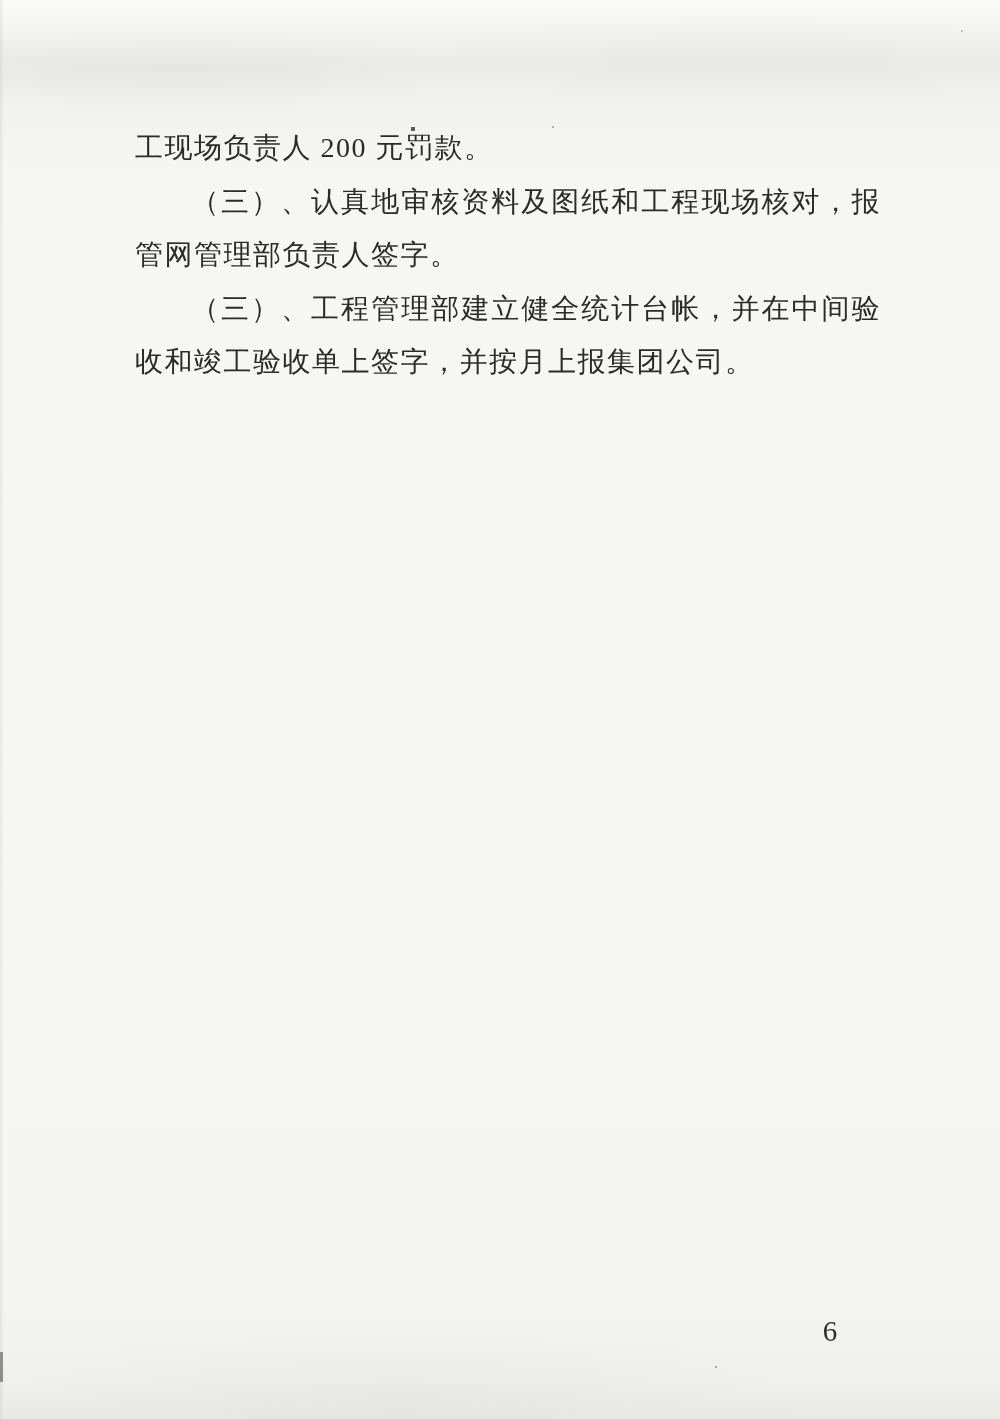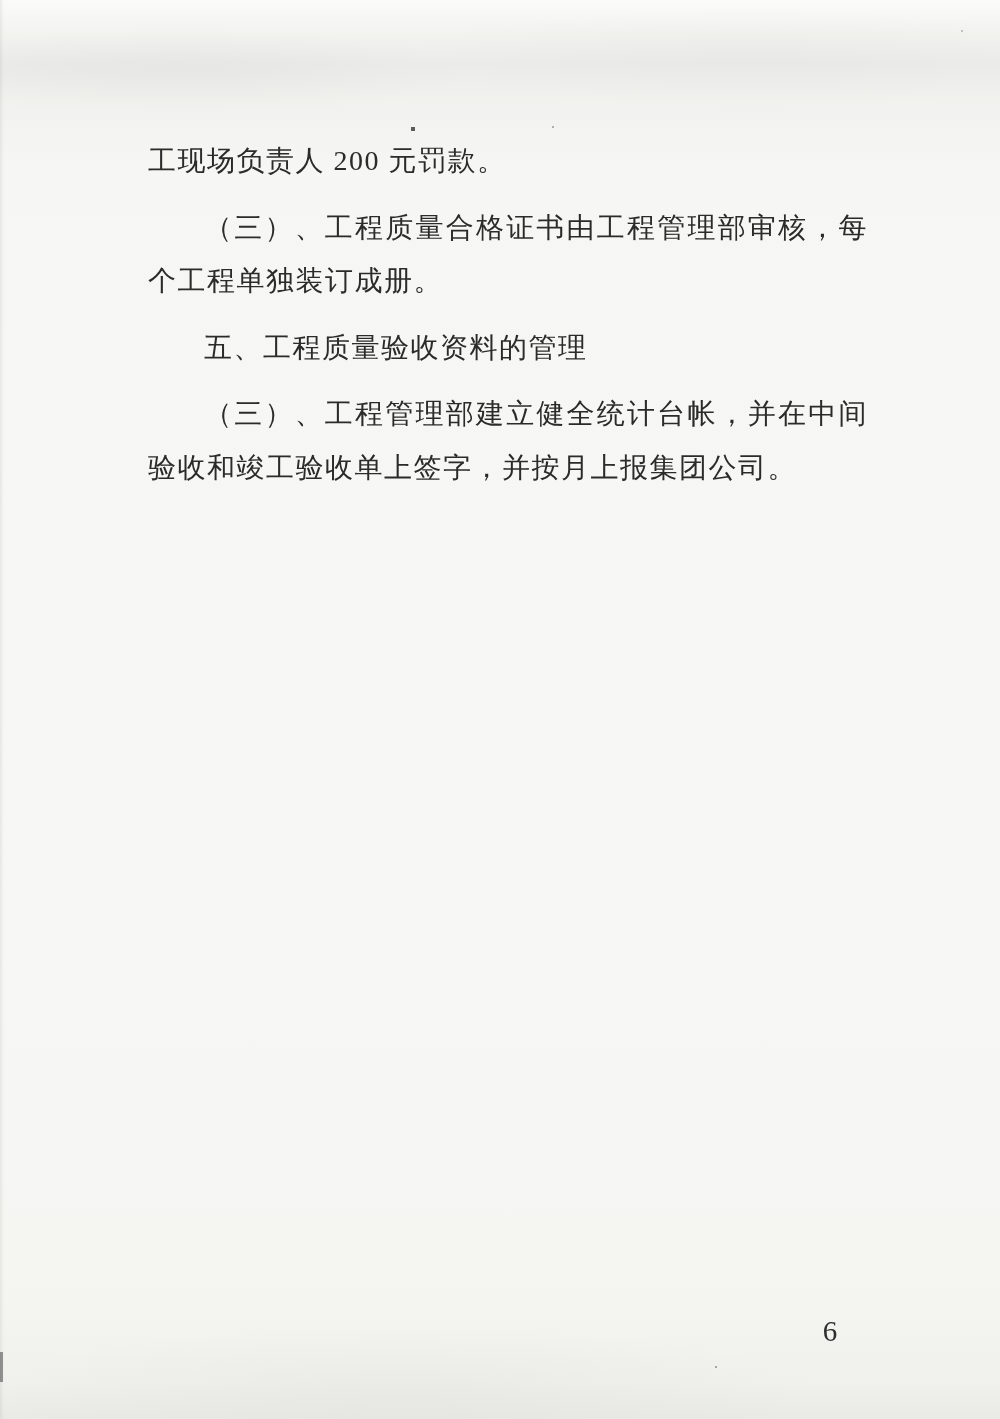--- a/index.html
+++ b/index.html
@@ -66,21 +66,21 @@
     top: 121px;
     width: 746px;
     font-size: 28px;
     line-height: 53.5px;
     letter-spacing: 1.5px;
     color: #2b2b2b;
     text-align: justify;
     text-justify: inter-character;
   }
   .doc-content p {
-    margin: 13px;
+    margin: 0;
   }
   .doc-content p.indent {
     text-indent: 2em;
   }
 
   .page-number {
     position: absolute;
     left: 810px;
     top: 1315px;
     width: 40px;
@@ -92,18 +92,17 @@
 </style>
 </head>
 <body>
 
 <div class="texture-overlay"></div>
 <div class="scan-artifacts"></div>
 <div class="edge-mark"></div>
 
 <div class="doc-content" style="color: rgb(43, 43, 43);">
   <p>工现场负责人 200 元罚款。</p>
-  <p class="indent">（三）、工程质量合格证书由工程管理部审核，每个工程单独装订成册。</p>
-  <p class="indent">五、工程质量验收资料的管理</p>
+  <p class="indent">（三）、认真地审核资料及图纸和工程现场核对，报管网管理部负责人签字。</p>
   <p class="indent">（三）、工程管理部建立健全统计台帐，并在中间验收和竣工验收单上签字，并按月上报集团公司。</p>
 </div>
 
 <div class="page-number">6</div>
 
 </body></html>

